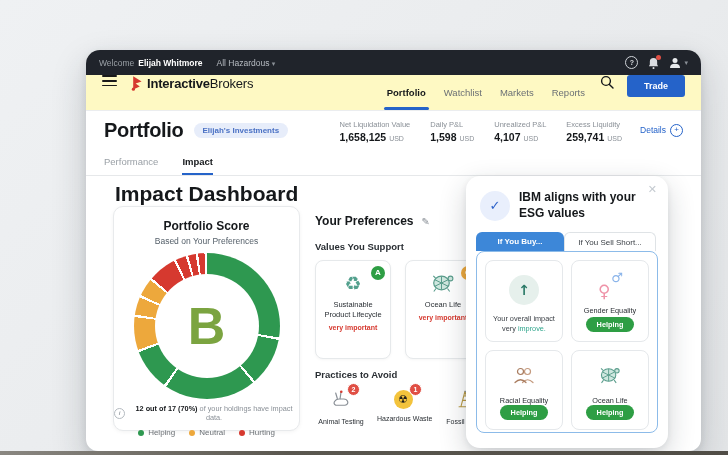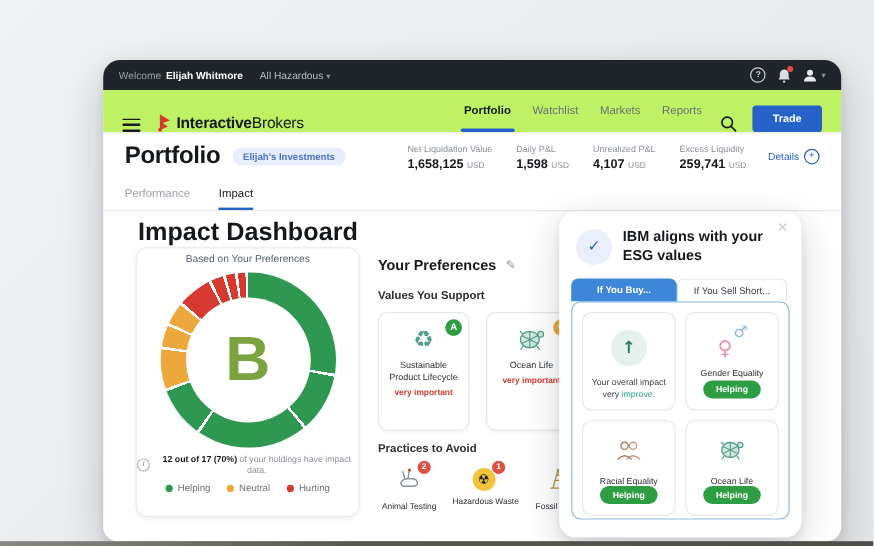--- a/index.html
+++ b/index.html
@@ -14,21 +14,21 @@
   .win-topbar{height:25px;background:#20242b;border-radius:14px 14px 0 0;display:flex;align-items:center;padding:0 13px;font-size:8.5px;color:#9aa0a6;}
   .tb-user{color:#fff;font-weight:700;margin-left:4px;}
   .tb-accounts{margin-left:14px;color:#b7bcc2;}
   .tb-right{margin-left:auto;display:flex;align-items:center;gap:10px;}
   .help-circle{width:11px;height:11px;border:1px solid #cfd3d8;border-radius:50%;color:#d9dce0;font-size:7px;line-height:11px;text-align:center;font-weight:700;}
   .bell-wrap{position:relative;display:inline-flex;}
   .bell-dot{position:absolute;top:-2px;right:-2px;width:5px;height:5px;border-radius:50%;background:#e04f44;}
   .tb-caret{color:#8a9097;font-size:7px;}
 
   
-  .win-nav{height:35px;display:flex;align-items:flex-end;padding:0 16px;border-bottom:1px solid #ebedef;position:relative;background:#bef264;}
+  .win-nav{height:35px;display:flex;align-items:flex-start;padding:0 16px;border-bottom:1px solid #ebedef;position:relative;background:#fef9c3;}
   .hamburger{width:15px;display:flex;flex-direction:column;gap:3px;cursor:pointer;}
   .hamburger i{height:1.8px;background:#1a1a1a;border-radius:1px;}
   .brand{display:flex;align-items:center;margin-left:13px;gap:4px;}
   .brand-text{font-size:13px;color:#15181b;letter-spacing:-.2px;}
   .brand-text b{font-weight:700;}
   .nav-links{margin-left:auto;display:flex;align-items:center;gap:18px;}
   .nav-link{font-size:9.5px;color:#6b7075;position:relative;padding:12px 0;cursor:pointer;white-space:nowrap;}
   .nav-link.active{color:#15181b;font-weight:700;}
   .active-underline{position:absolute;left:-3px;right:-3px;bottom:0;height:3px;background:#2563c9;border-radius:2px;}
   .search-btn{margin-left:15px;display:flex;cursor:pointer;}
@@ -41,21 +41,21 @@
   .stats{margin-left:auto;display:flex;gap:20px;align-items:flex-start;padding-top:2px;}
   .stat .s-label{font-size:7.5px;color:#8a9097;margin-bottom:2px;white-space:nowrap;}
   .stat .s-value{font-size:10.5px;font-weight:700;color:#15181b;white-space:nowrap;}
   .stat .s-cur{font-size:7px;color:#8a9097;font-weight:400;}
   .details-link{margin-left:18px;display:flex;align-items:center;gap:4px;color:#2563c9;font-size:8.5px;cursor:pointer;}
   .plus-circle{width:11px;height:11px;border:1px solid #2563c9;border-radius:50%;font-size:8px;line-height:10px;text-align:center;}
 
   
   .win-tabs{height:26px;display:flex;align-items:stretch;gap:24px;padding:0 18px;border-bottom:1px solid #e6e8ea;}
   .tab{font-size:9.5px;color:#9aa0a6;display:flex;align-items:center;cursor:pointer;border-bottom:2.5px solid transparent;}
-  .tab.active{color:#15181b;font-weight:400;border-bottom-color:#2563c9;}
+  .tab.active{color:#15181b;font-weight:700;border-bottom-color:#2563c9;}
 
   
   .win-content{position:relative;height:314px;}
   .impact-heading{position:absolute;left:29px;top:6px;font-size:21px;font-weight:700;color:#15181b;}
 
   
   .score-card{position:absolute;left:27px;top:30px;width:185px;height:223px;border:1px solid #e8eaec;border-radius:10px;background:#fff;box-shadow:0 1px 4px rgba(0,0,0,.05);text-align:center;}
   .sc-title{font-size:12px;font-weight:700;color:#15181b;margin-top:12px;}
   .sc-sub{font-size:8.5px;color:#55606a;margin-top:3px;}
   .donut-wrap{position:relative;width:146px;height:146px;margin:7px auto 0;}
@@ -202,20 +202,21 @@
 
     <div class="win-tabs">
       <span class="tab">Performance</span>
       <span class="tab active">Impact</span>
     </div>
 
     <div class="win-content">
       <div class="impact-heading">Impact Dashboard</div>
 
       <div class="score-card">
+        <div class="sc-title">Portfolio Score</div>
         <div class="sc-sub">Based on Your Preferences</div>
         <div class="donut-wrap">
           <div class="donut" style="background: conic-gradient(rgb(46, 152, 80) 0deg, rgb(46, 152, 80) 99deg, rgb(255, 255, 255) 99deg, rgb(255, 255, 255) 101deg, rgb(46, 152, 80) 101deg, rgb(46, 152, 80) 139deg, rgb(255, 255, 255) 139deg, rgb(255, 255, 255) 141deg, rgb(46, 152, 80) 141deg, rgb(46, 152, 80) 214deg, rgb(255, 255, 255) 214deg, rgb(255, 255, 255) 216deg, rgb(46, 152, 80) 216deg, rgb(46, 152, 80) 249deg, rgb(255, 255, 255) 249deg, rgb(255, 255, 255) 251deg, rgb(237, 168, 60) 251deg, rgb(237, 168, 60) 277deg, rgb(255, 255, 255) 277deg, rgb(255, 255, 255) 279deg, rgb(237, 168, 60) 279deg, rgb(237, 168, 60) 293deg, rgb(255, 255, 255) 293deg, rgb(255, 255, 255) 295deg, rgb(237, 168, 60) 295deg, rgb(237, 168, 60) 309deg, rgb(255, 255, 255) 309deg, rgb(255, 255, 255) 311deg, rgb(214, 57, 47) 311deg, rgb(214, 57, 47) 333deg, rgb(255, 255, 255) 333deg, rgb(255, 255, 255) 335deg, rgb(214, 57, 47) 335deg, rgb(214, 57, 47) 343deg, rgb(255, 255, 255) 343deg, rgb(255, 255, 255) 345deg, rgb(214, 57, 47) 345deg, rgb(214, 57, 47) 351deg, rgb(255, 255, 255) 351deg, rgb(255, 255, 255) 353deg, rgb(214, 57, 47) 353deg, rgb(214, 57, 47) 358deg, rgb(255, 255, 255) 358deg, rgb(255, 255, 255) 360deg);"></div>
           <div class="donut-hole">
             <span class="grade" style="color: rgb(123, 164, 64);">B</span>
           </div>
         </div>
         <div class="sc-footer">
           <span class="info-circle">i</span>
           <span><b>12 out of 17 (70%)</b> <span>of your holdings have impact data.</span></span>

